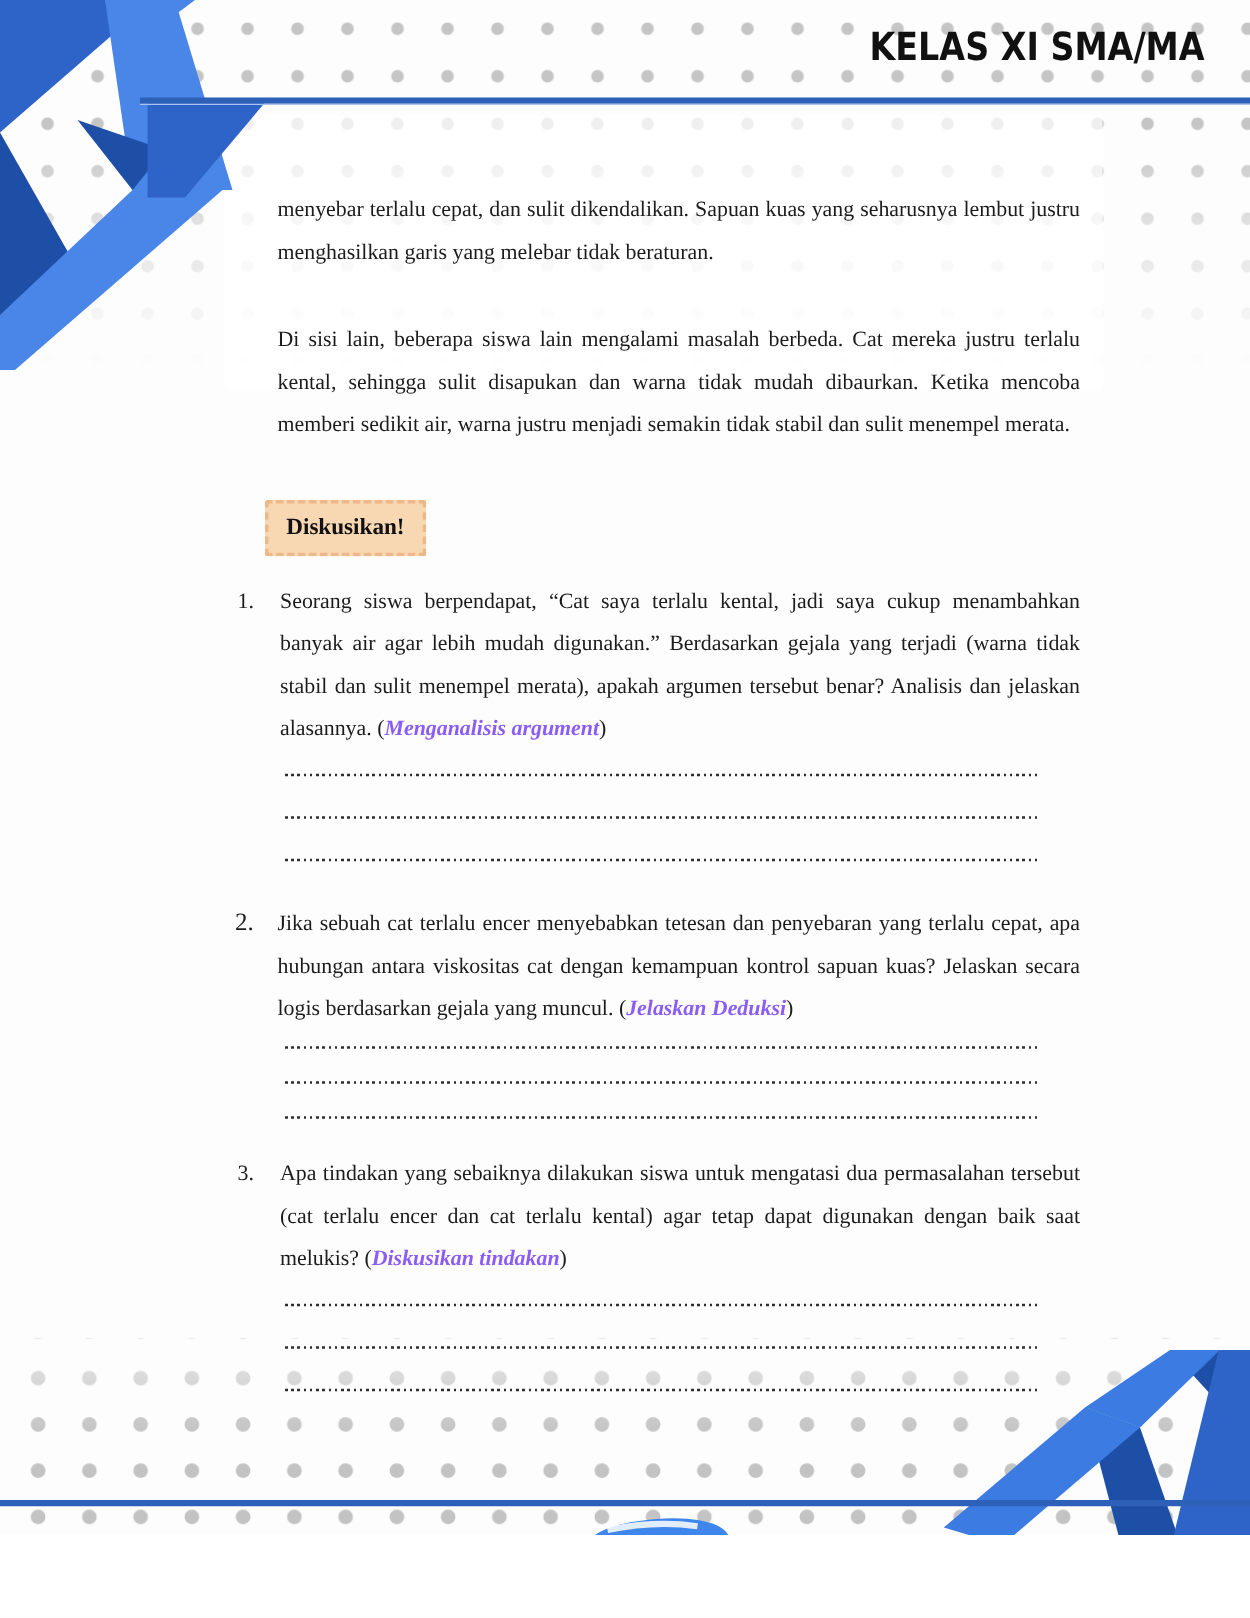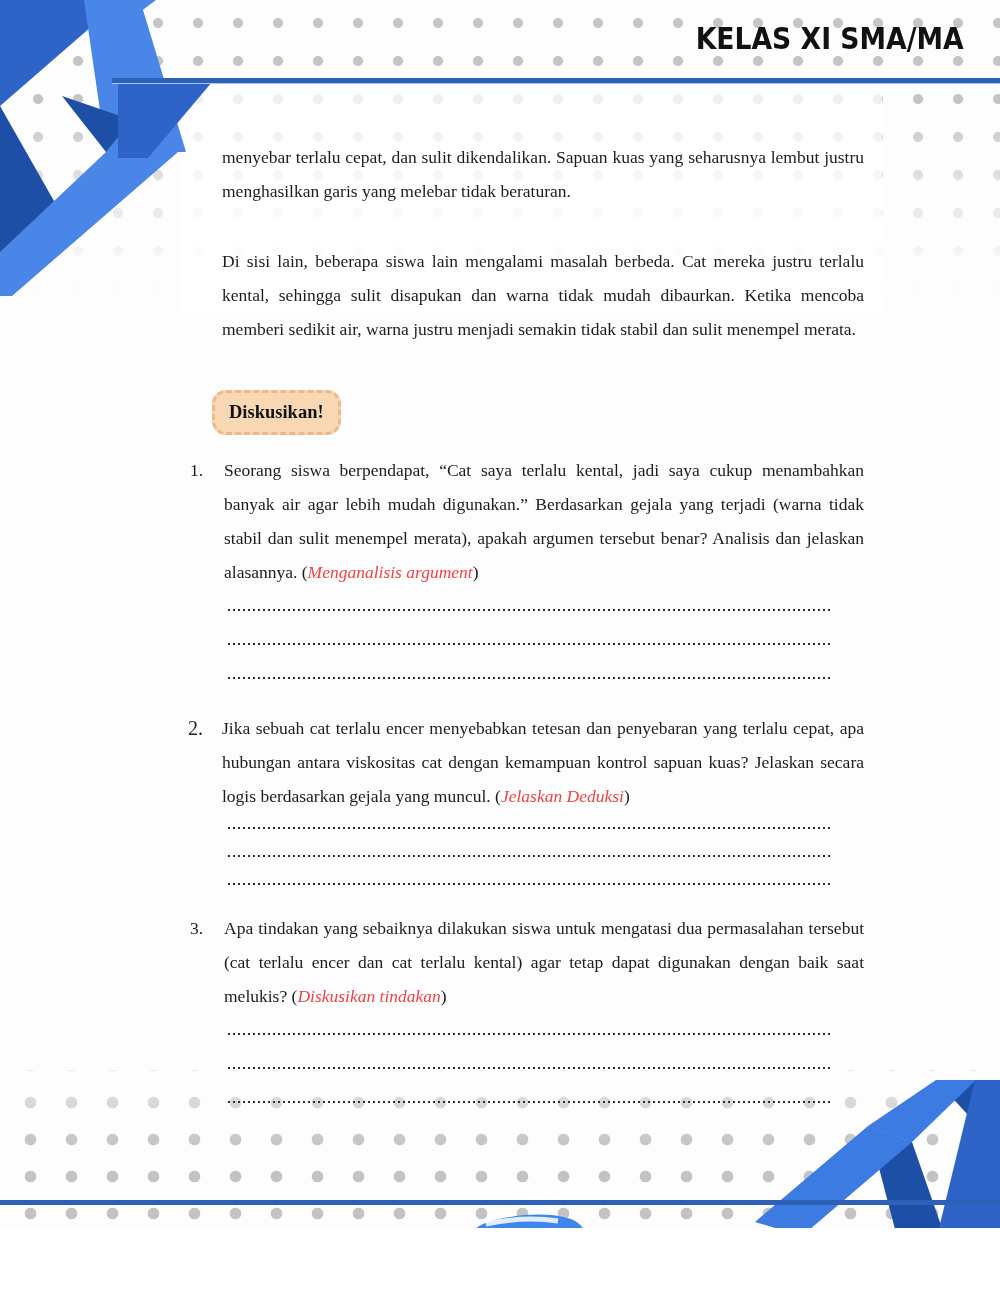--- a/index.html
+++ b/index.html
@@ -49,35 +49,35 @@
   .brand-grid span{
     display:flex;align-items:center;justify-content:center;
     font-family:"DejaVu Sans",sans-serif;font-weight:800;font-size:7px;color:#fff;border-radius:1px;
   }
   .brand-word{
     font-family:"DejaVu Sans","Liberation Sans",sans-serif;font-weight:800;
     font-size:28px;color:#1c3a6e;letter-spacing:-.5px;
     transform:scaleX(.9);transform-origin:0 50%;white-space:nowrap;
   }
   
-  .content{position:absolute;left:188px;top:122px;width:676px;font-size:17.5px;line-height:34px;}
+  .content{position:absolute;left:188px;top:132px;width:676px;font-size:17.5px;line-height:34px;}
   .para{margin:0 0 36px 34px;text-align:justify;}
   .para:first-child{margin-top:18px;}
   .badge{
     display:inline-block;margin:8px 0 10px 24px;padding:2px 14px 3px 14px;
-    background:#f8d7b3;border:3px dashed #eeb98a;border-radius:14px;
+    background:#f8d7b3;border:3px dashed #eeb98a;border-radius:2px;
     font-weight:700;font-size:18.5px;color:#111;
   }
   .question{display:flex;margin-top:8px;}
   .question.q2{margin-top:16px;}
   .question.q3{margin-top:6px;}
   .qnum{width:34px;flex:0 0 34px;text-align:left;padding-left:2px;}
   .q2 .qnum{font-size:20px;padding-left:0;}
   .qtext{flex:1;text-align:justify;}
-  .skill{font-weight:400;font-style:italic;color:#ef4444;}
+  .skill{font-weight:700;font-style:italic;color:#8b5cf6;}
   .answers{margin:6px 0 0 40px;width:604px;}
   .answers .dotline{
     height:2px;margin-bottom:32px;
     background-image:repeating-linear-gradient(90deg,#2e2e2e 0 2px,rgba(0,0,0,0) 2px 5px);
   }
   .answers.tight .dotline{margin-bottom:26px;}
   .answers{padding-top:14px;}
 </style>
 </head>
 <body>

